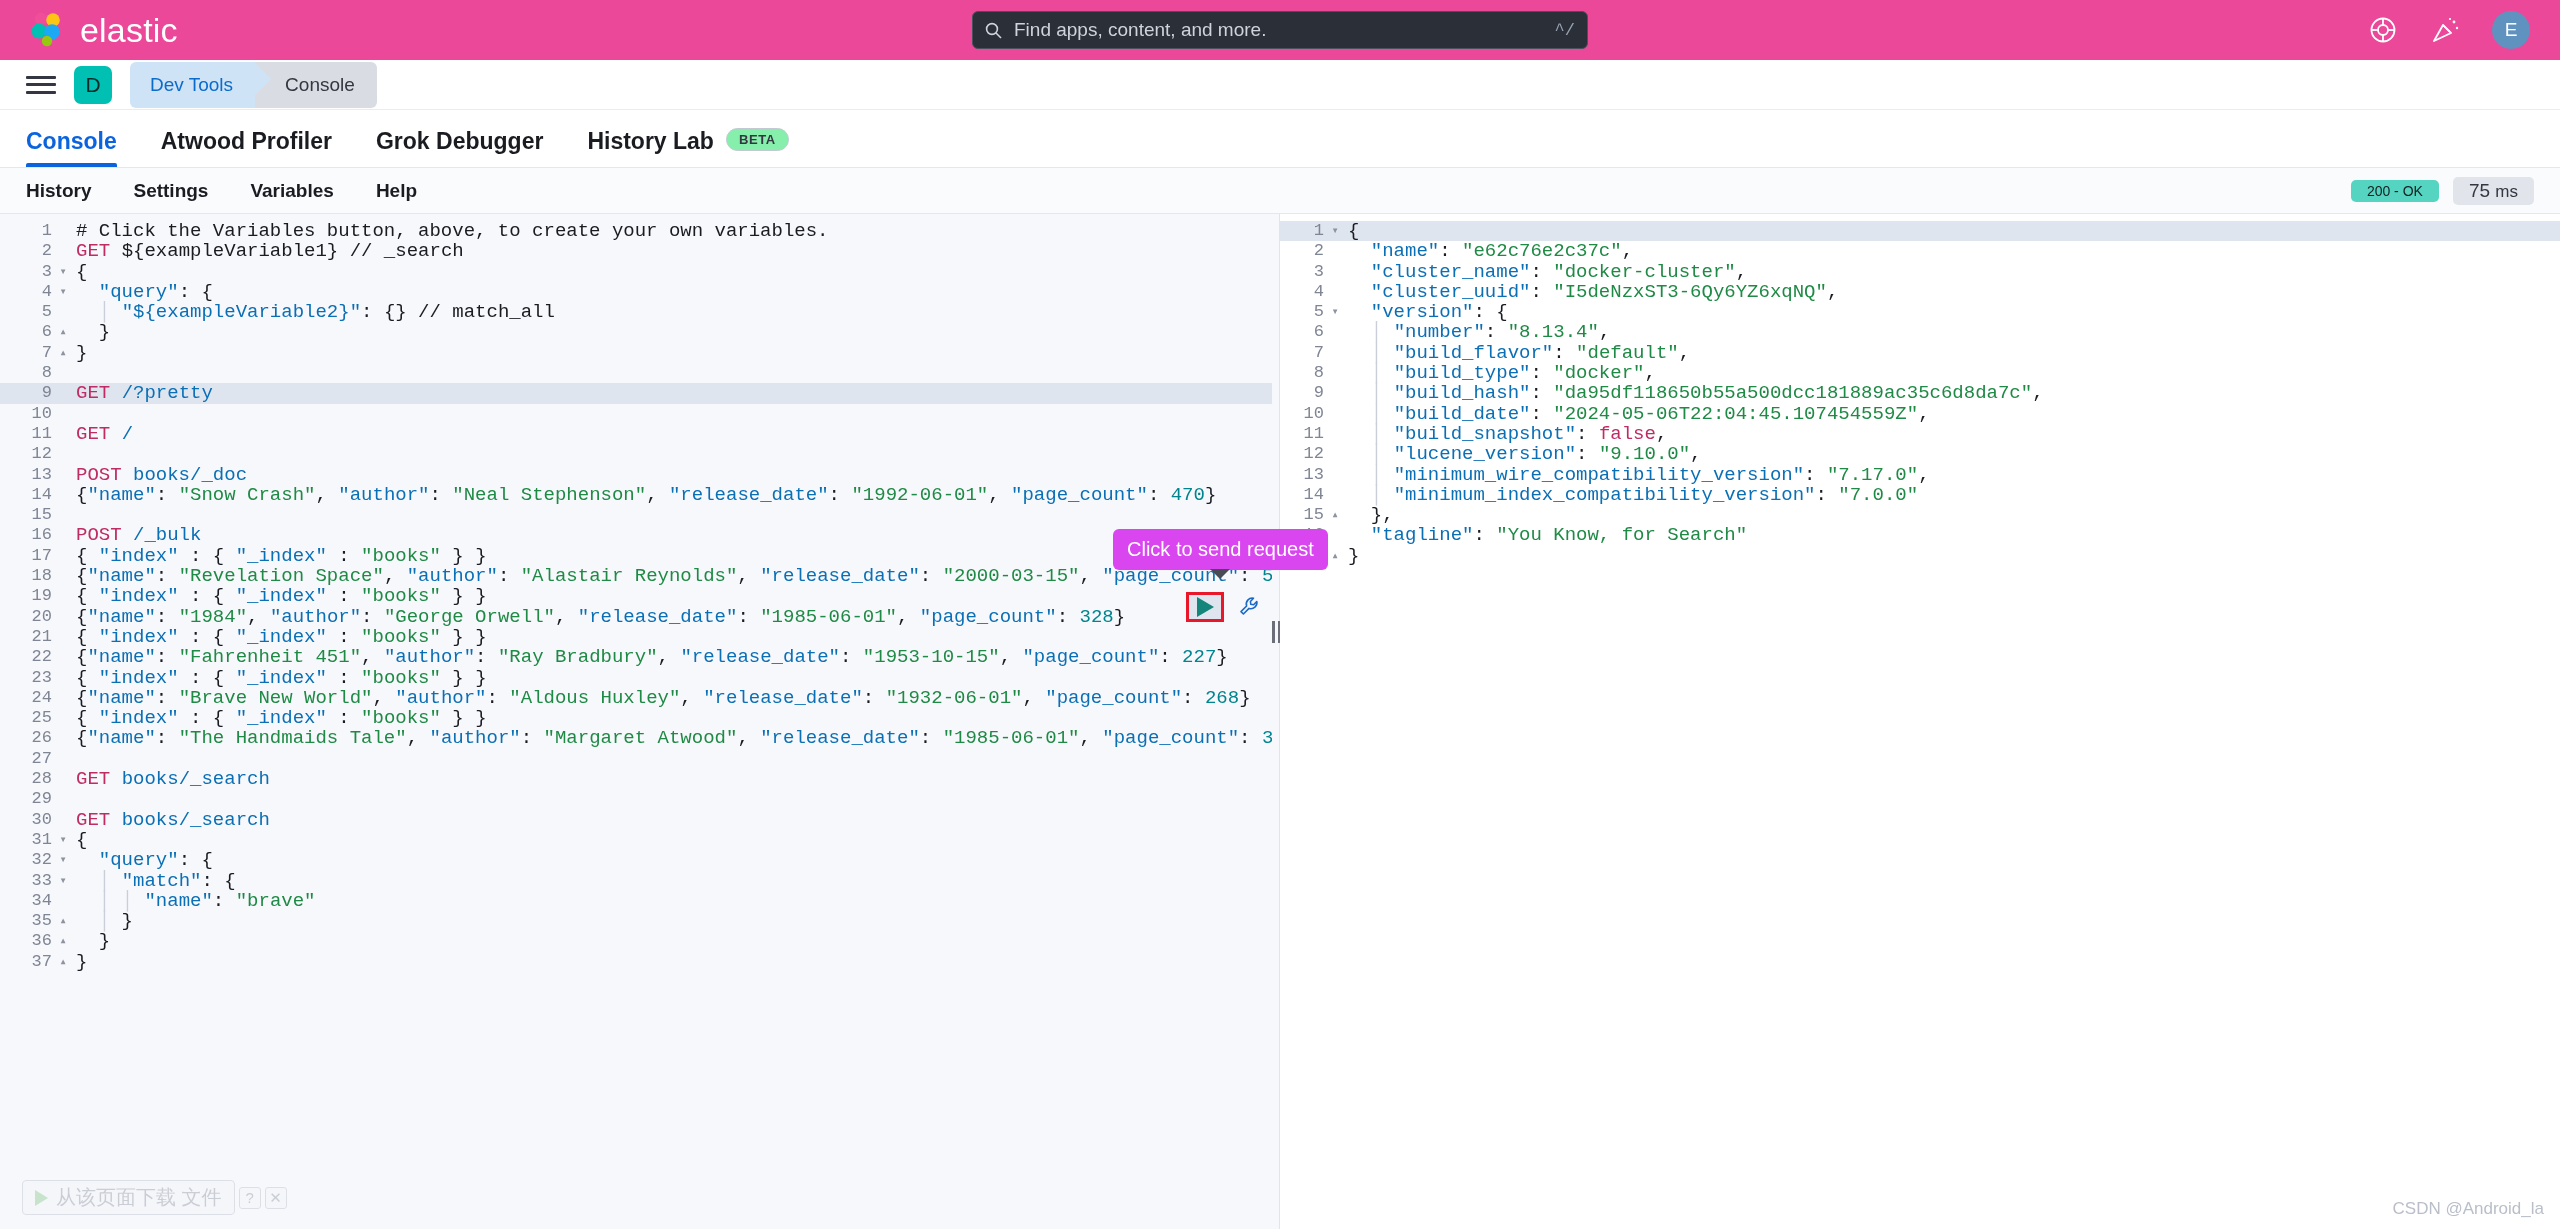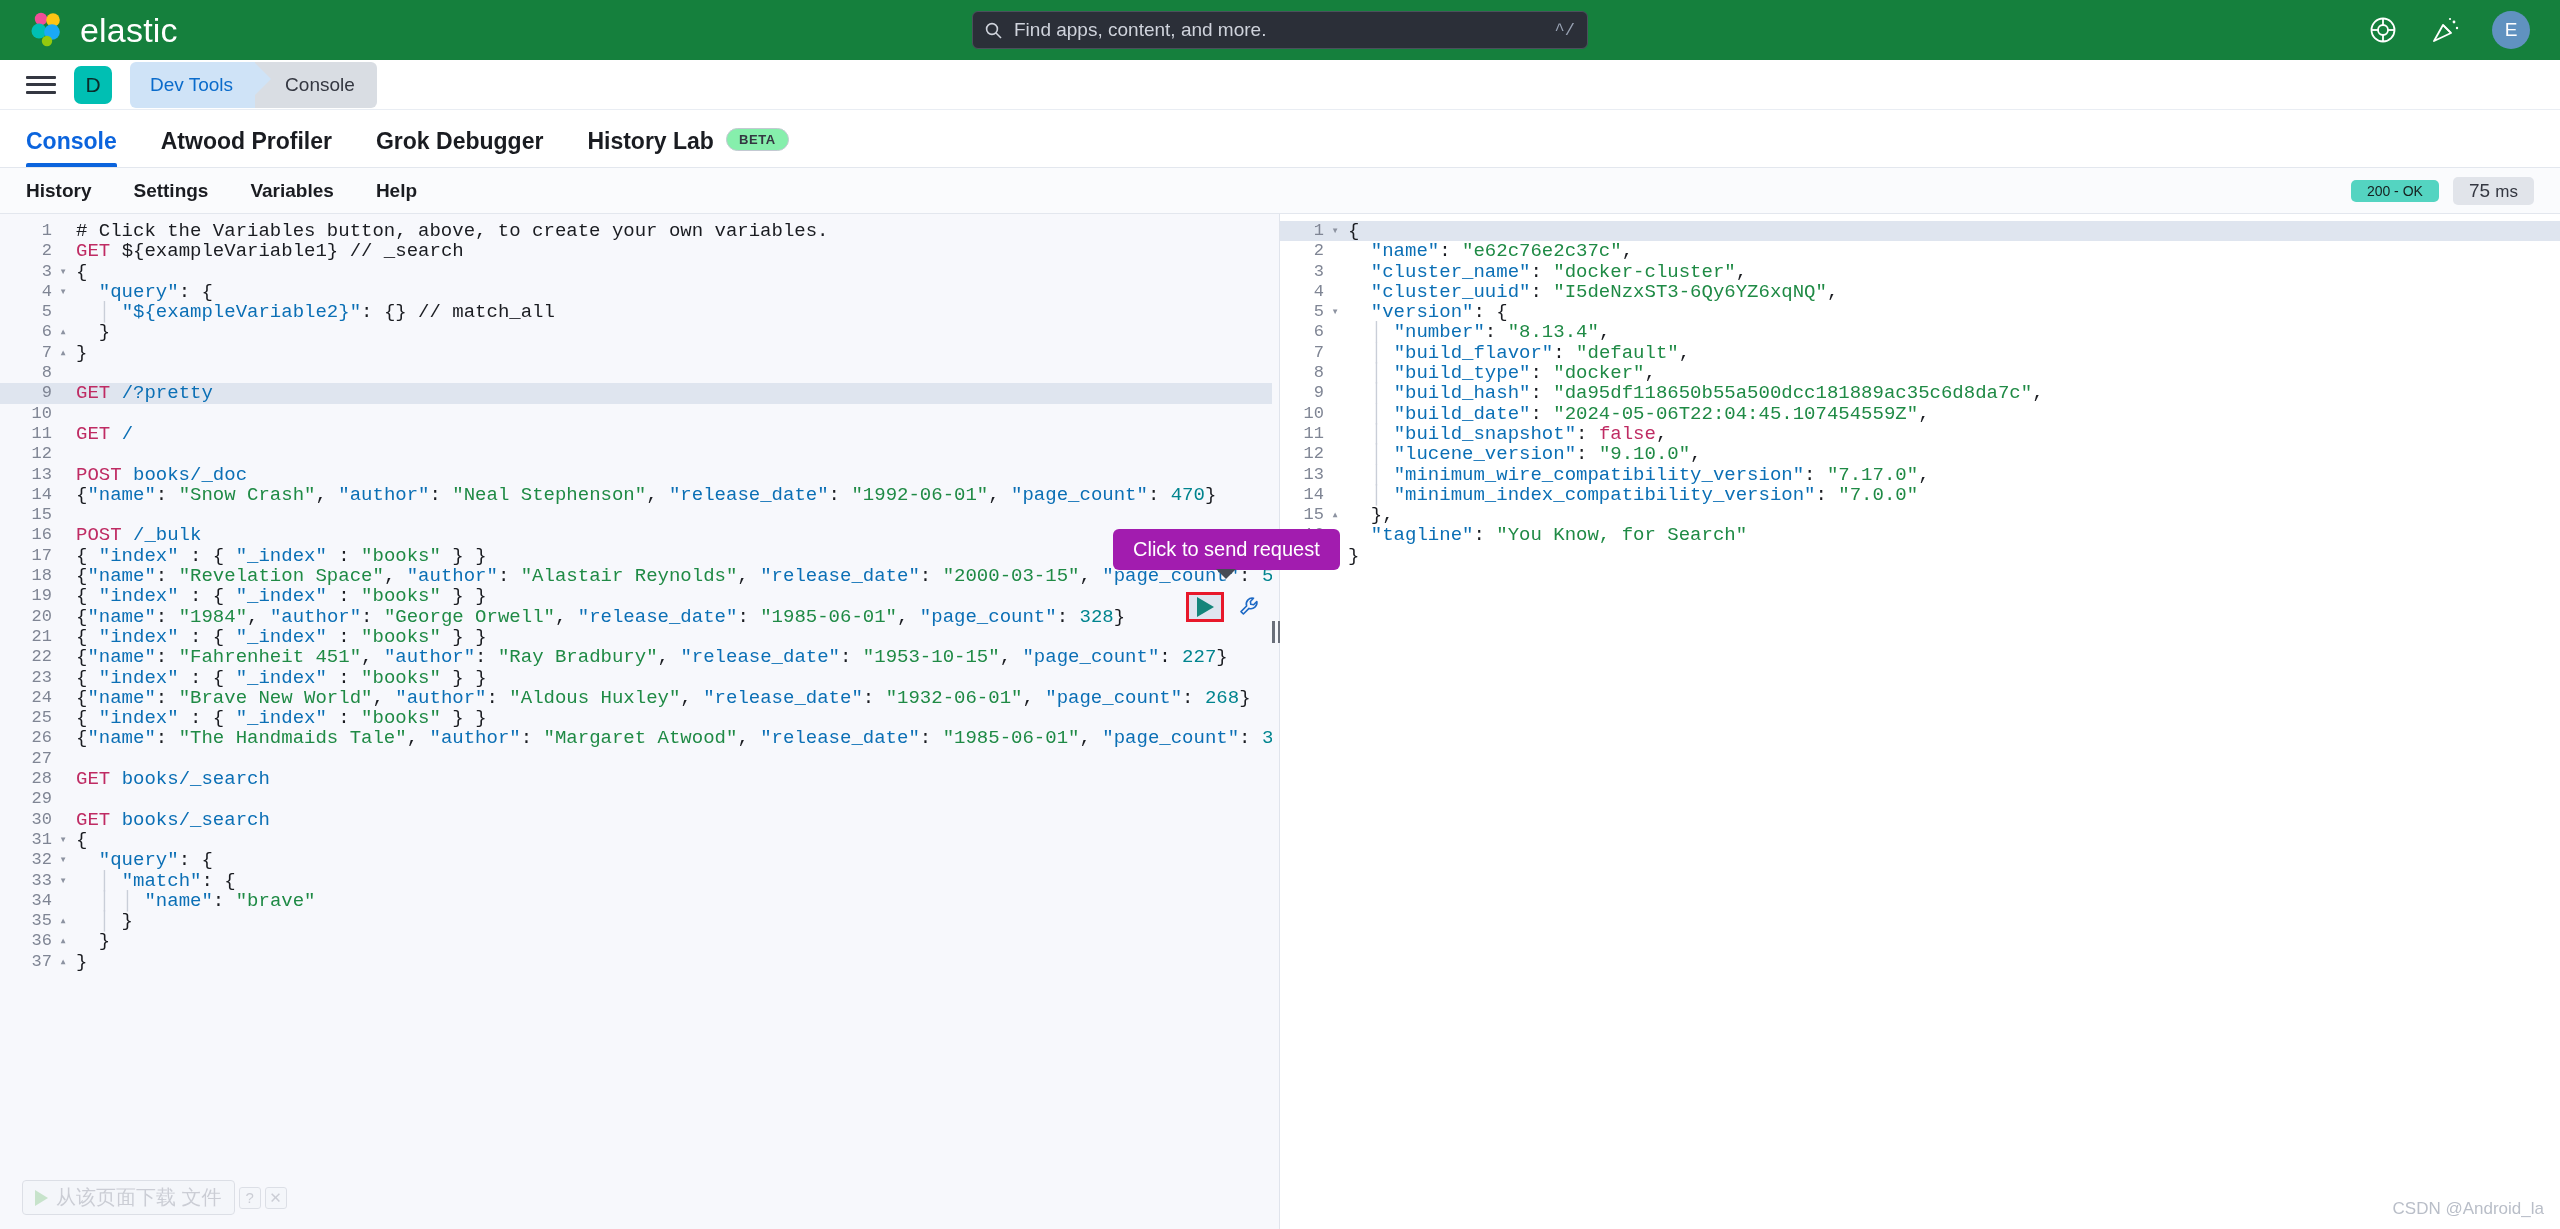--- a/index.html
+++ b/index.html
@@ -4,21 +4,21 @@
 <style>
   * { box-sizing: border-box; margin: 0; padding: 0; }
   html, body {
     width: 2560px; height: 1229px;
     font-family: "Liberation Sans", sans-serif;
     background: #ffffff; overflow: hidden;
   }
 
   
   .top-header {
-    height: 60px; background: #15803d;
+    height: 60px; background: #ec4899;
     display: flex; align-items: center;
     position: relative;
   }
   .brand { display: flex; align-items: center; gap: 14px; padding-left: 28px; }
   .brand-logo { width: 38px; height: 38px; position: relative; }
   .brand-name { color: #ffffff; font-size: 34px; font-weight: 400; letter-spacing: .2px; line-height: 1; }
 
   .global-search {
     position: absolute; left: 50%; transform: translateX(-50%);
     width: 616px; height: 38px;
@@ -164,22 +164,22 @@
     display: flex; align-items: center; justify-content: center;
     background: #dfe5ef;
   }
   .play-tri {
     width: 0; height: 0; border-left: 17px solid #14857a;
     border-top: 10px solid transparent; border-bottom: 10px solid transparent;
   }
   .wrench { width: 24px; height: 24px; }
   .tooltip {
     position: absolute; left: 1113px; top: 315px; z-index: 7;
-    background: #a21caf; color: #ffffff; font-size: 20px;
-    padding: 9px 20px; border-radius: 6px; white-space: nowrap;
+    background: #d946ef; color: #ffffff; font-size: 20px;
+    padding: 9px 14px; border-radius: 6px; white-space: nowrap;
   }
   .tooltip::after {
     content: ""; position: absolute; bottom: -9px; left: 50%; transform: translateX(-50%);
     border-top: 10px solid #464b55;
     border-left: 10px solid transparent; border-right: 10px solid transparent;
   }
 
   
   .download-overlay {
     position: absolute; left: 22px; bottom: 14px; z-index: 8;

